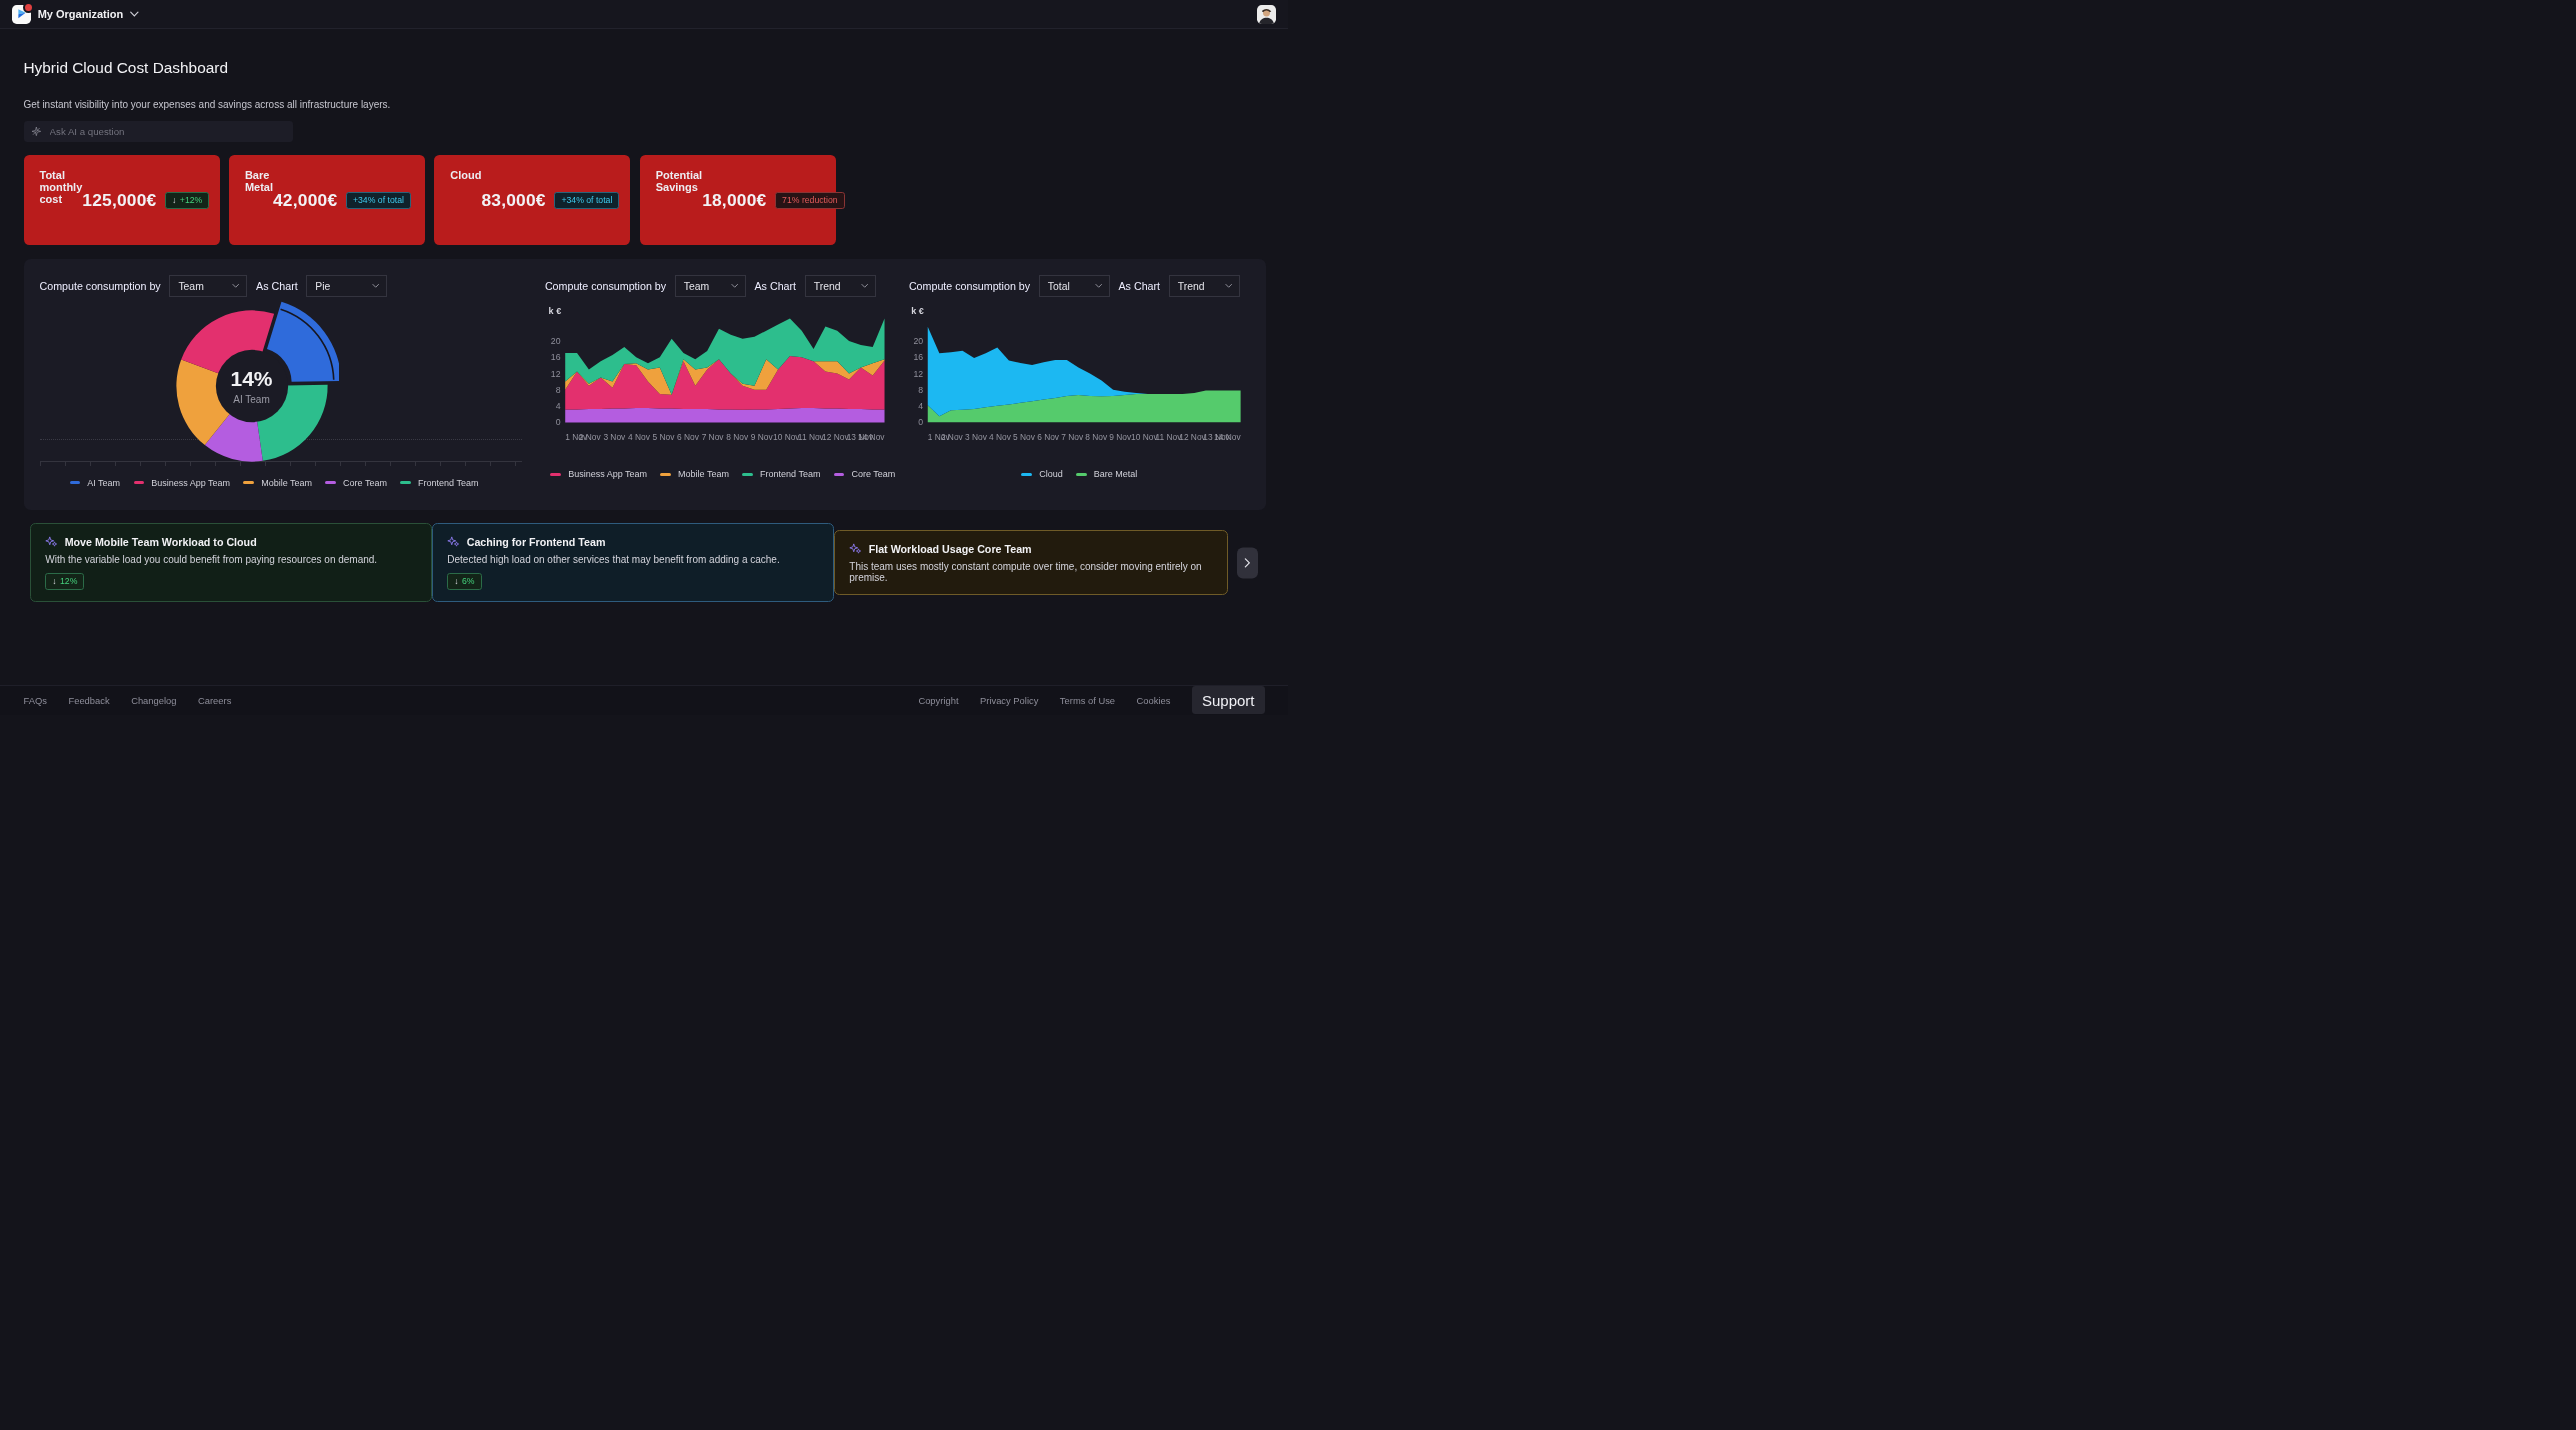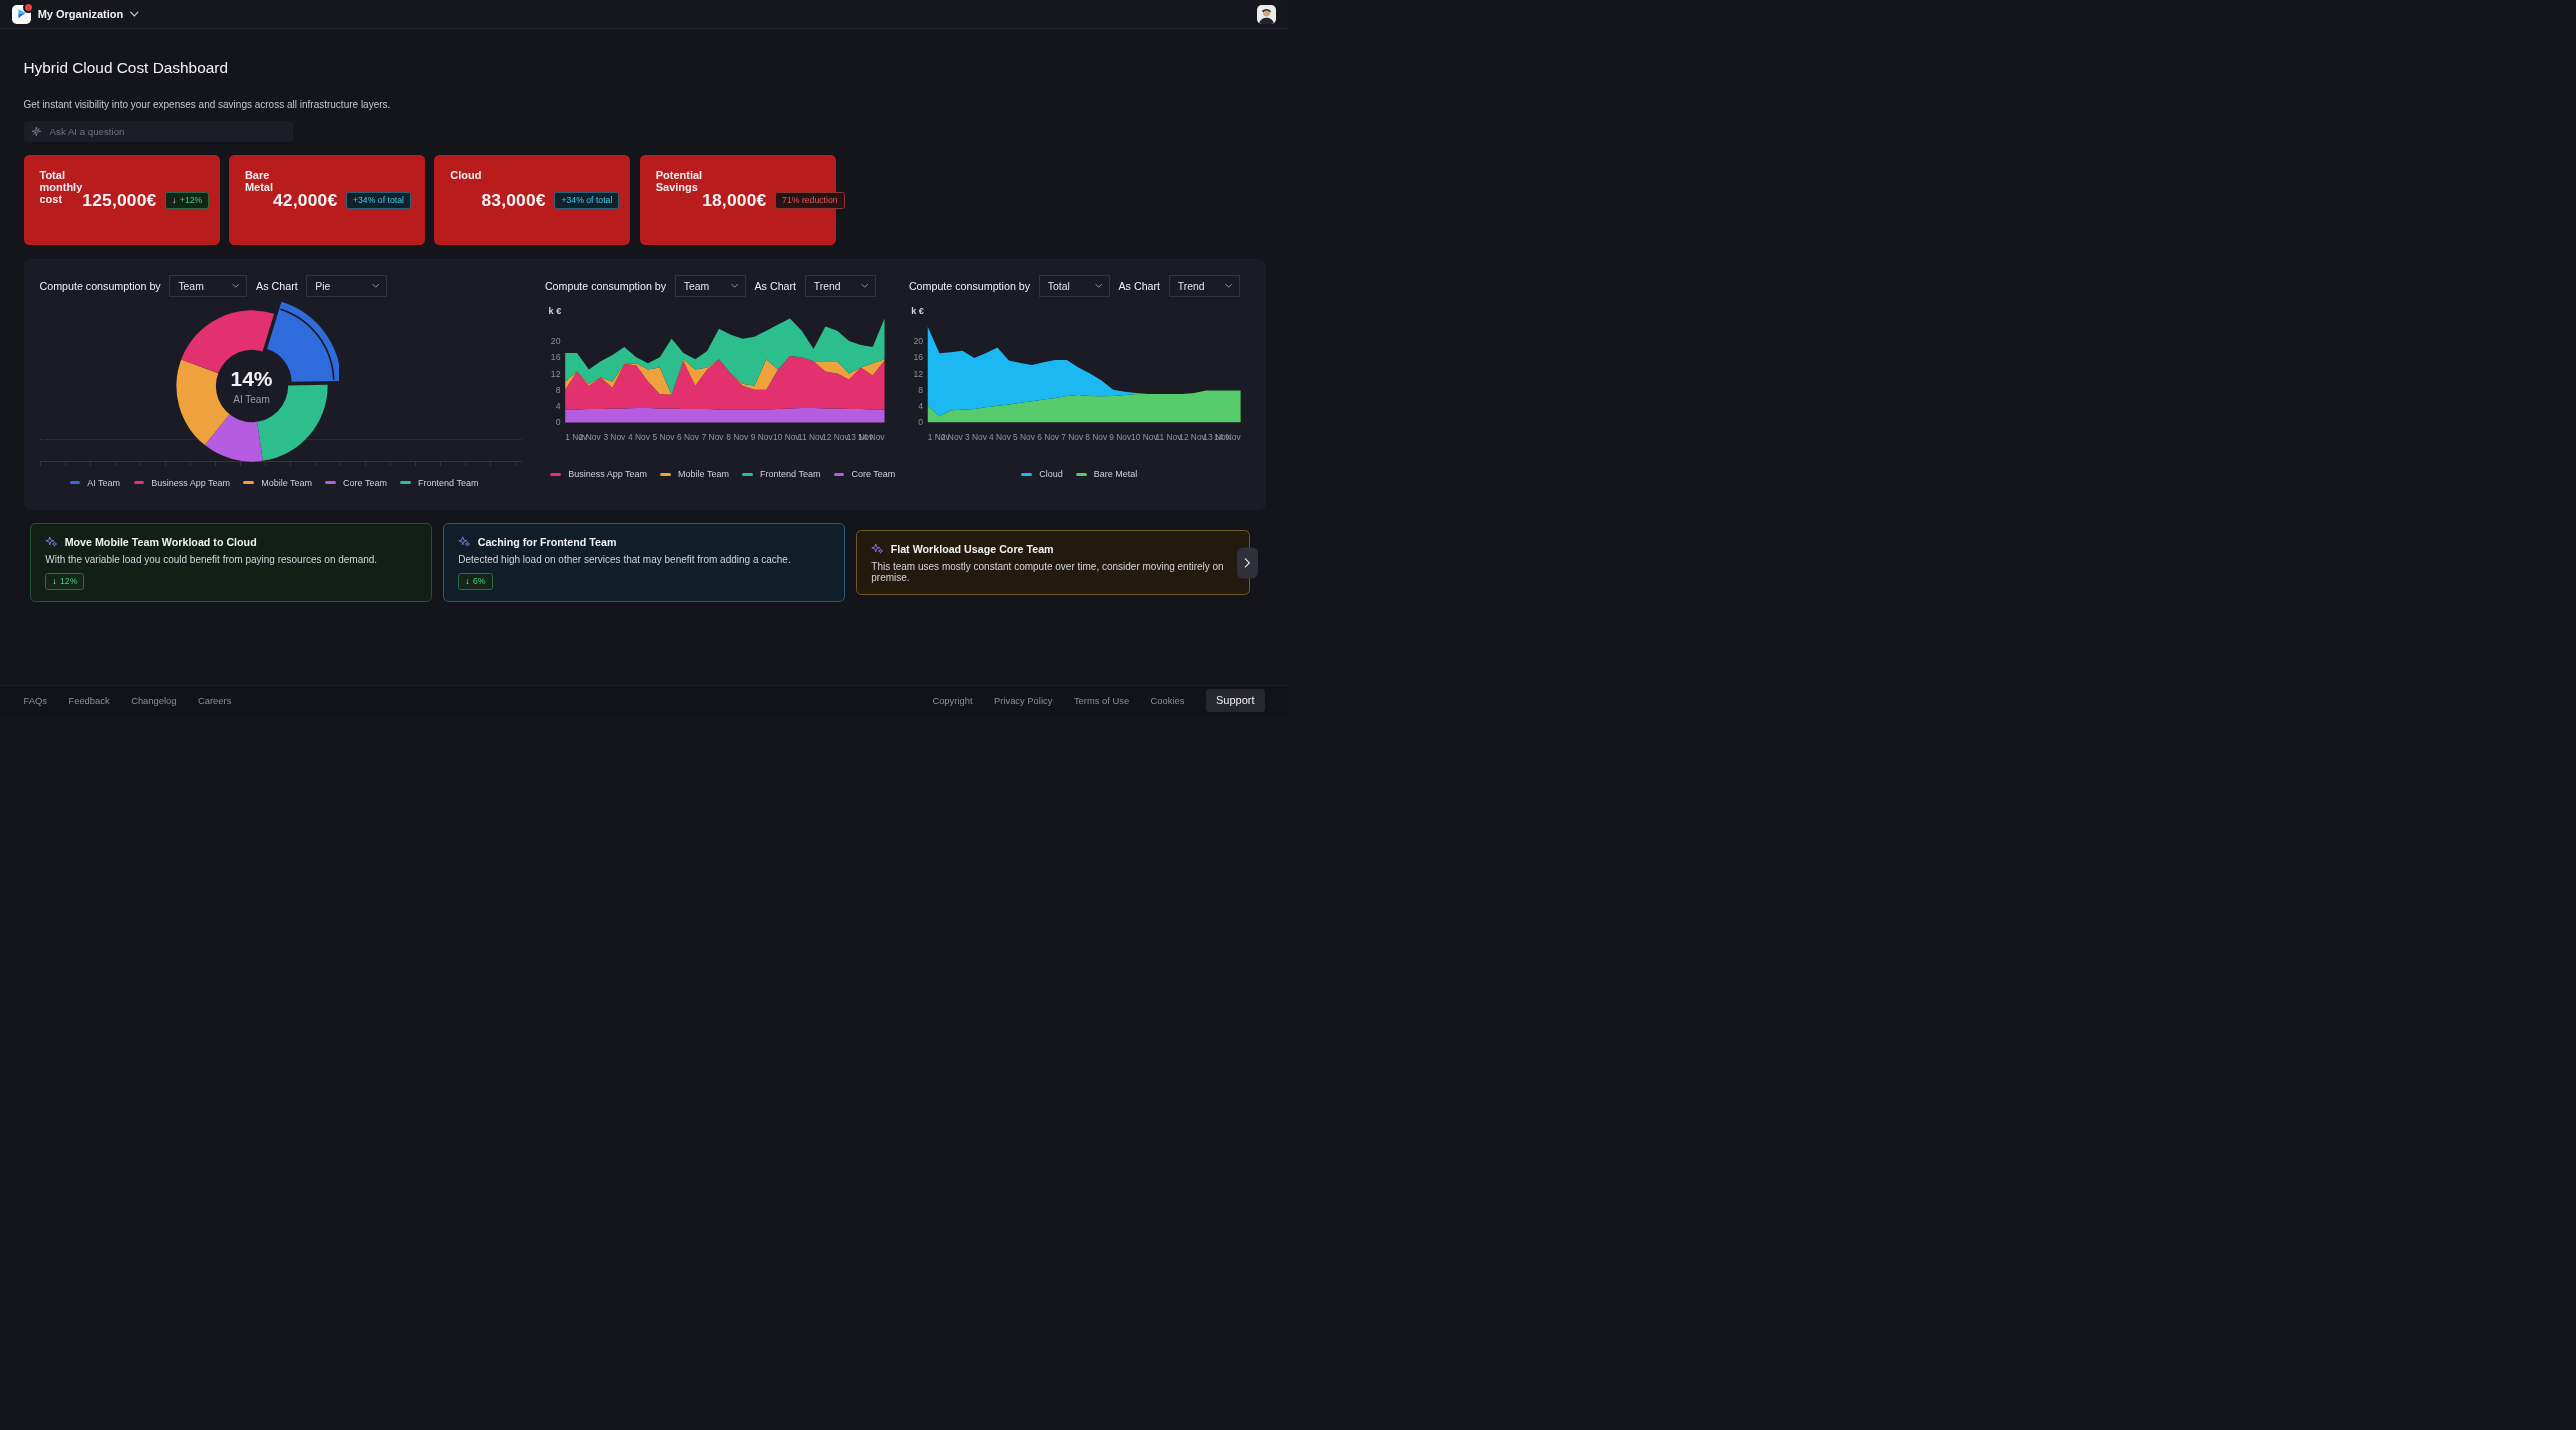--- a/index.html
+++ b/index.html
@@ -57,38 +57,38 @@
     background:repeating-linear-gradient(90deg,#34343e 0 0.7px,transparent 0.7px 25px)}
   .legend{display:flex;justify-content:center;gap:13.4px;align-items:center}
   .legend-pie{position:absolute;left:0;right:27px;top:203px}
   .li{display:inline-flex;align-items:center;gap:7px}
   .li .mark{width:10.7px;height:3.4px;border-radius:2px;display:inline-block}
   .li .ltext{font-size:9px;color:#d2d2da}
   .trend-legend{margin-top:5.4px}
   svg.chart{display:block;margin-top:5.4px}
   
   .recs{margin-top:13.4px;width:1242px;position:relative}
-  .rec-row{display:flex;gap:11px;overflow:hidden;align-items:stretch;padding-left:6px}
+  .rec-row{display:flex;gap:0;overflow:hidden;align-items:stretch;padding-left:6px}
   .rec{width:402px;flex:none;border-radius:5.4px;padding:11.4px 14.8px;box-sizing:border-box}
   .rec.green{background:#111f17;border:0.7px solid #2a5038}
   .rec.blue{background:#0f1e28;border:0.7px solid #2e5b7d}
   .rec.amber{background:#221b0d;border:0.7px solid #6f5b27;align-self:center;width:394px}
   .rec .head{display:flex;align-items:center;gap:6.7px;font-size:10.7px;font-weight:700}
   .rec .rbody{margin-top:6px;font-size:10px;color:#d4d4dc}
   .rec .brow{margin-top:7.4px}
   .next-btn{position:absolute;right:8px;top:50%;transform:translateY(-50%);width:21px;height:31px;
     background:#31313b;border-radius:6px;display:flex;align-items:center;justify-content:center;
     cursor:pointer;z-index:5}
   
   .footer{position:absolute;bottom:0;left:0;right:0;height:29.5px;background:#121219;
     border-top:0.7px solid #1f1f29;display:flex;align-items:center;justify-content:space-between;
     padding:0 23.5px}
   .flinks{display:flex;gap:21.5px;align-items:center}
   .flink{font-size:9.4px;color:#8e8e9a;cursor:pointer}
-  .support{font-size:11px;color:#f0f0f5;background:#26262f;padding:5.4px 10px;border-radius:3.4px;cursor:pointer}
+  .support{font-size:15px;color:#f0f0f5;background:#26262f;padding:5.4px 10px;border-radius:3.4px;cursor:pointer}
 </style>
 </head>
 <body>
 
 <header class="topbar">
   <div class="org">
     <div class="logo">
       <svg width="13.4" height="13.4" viewBox="0 0 24 24">
         <polygon points="6,4 19,10.5 6,13" fill="#4fb0f2"></polygon>
         <polygon points="6,13 19,10.5 6,20" fill="#1e6ce0"></polygon>

